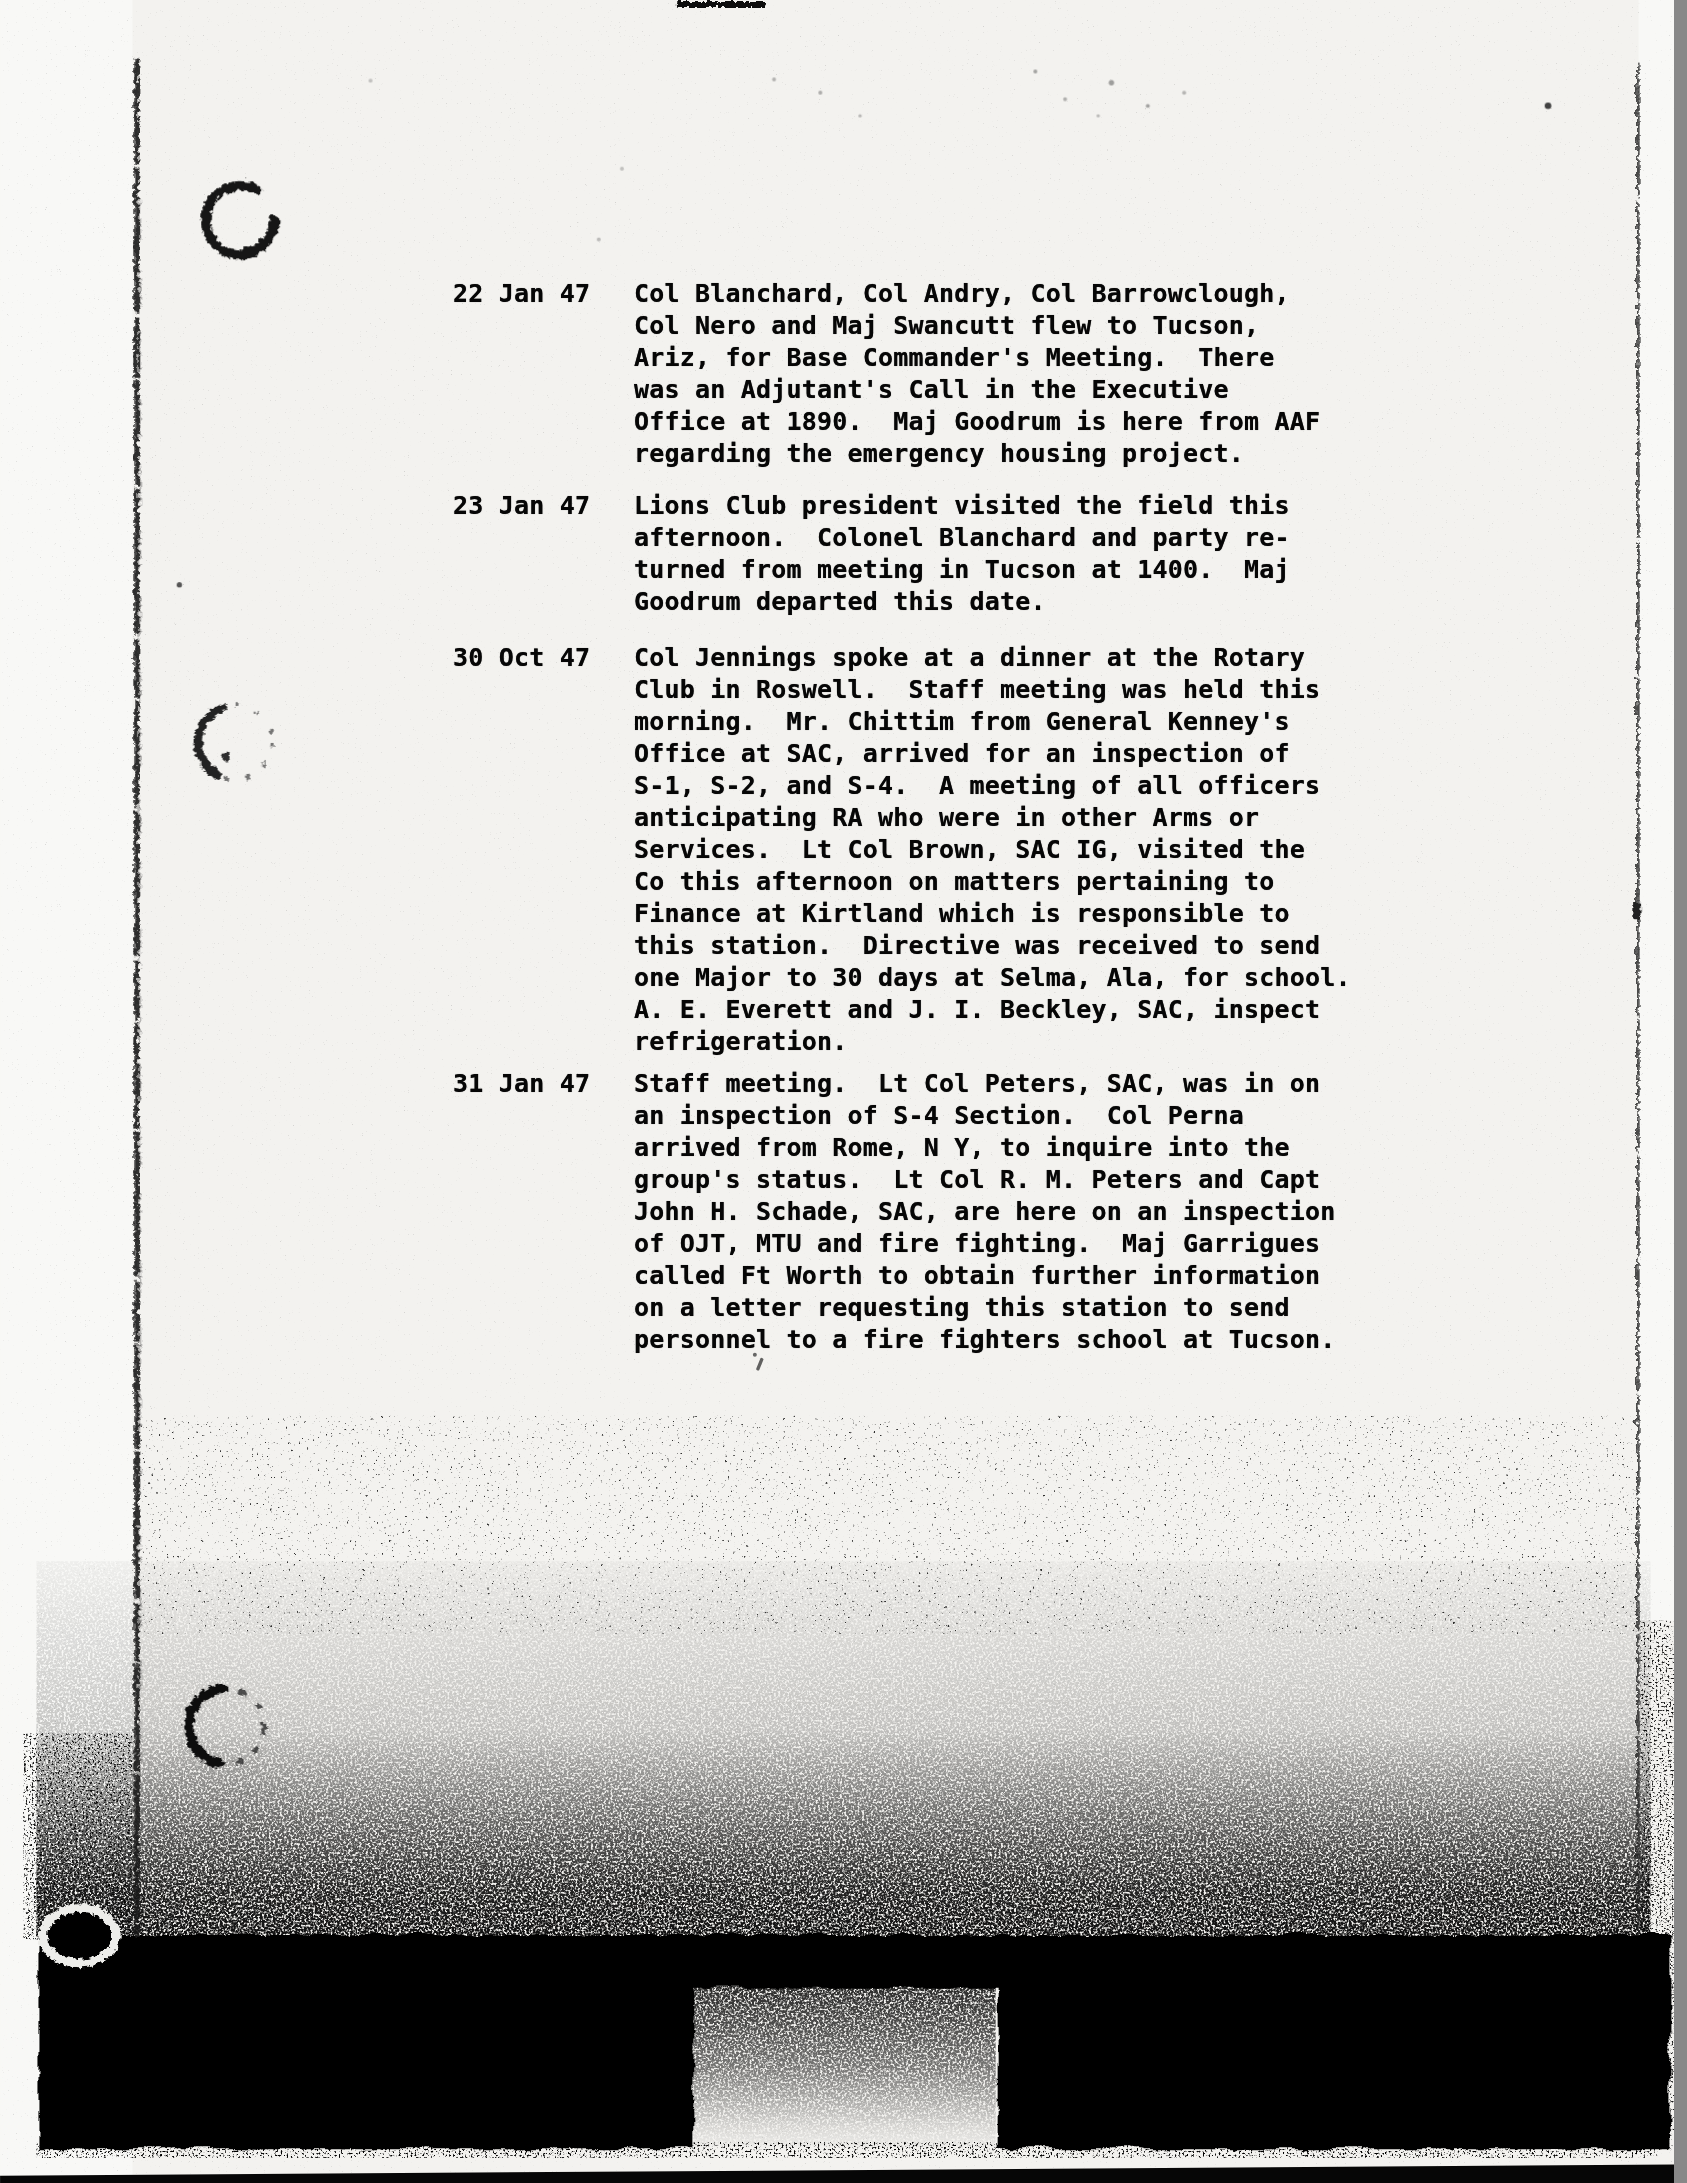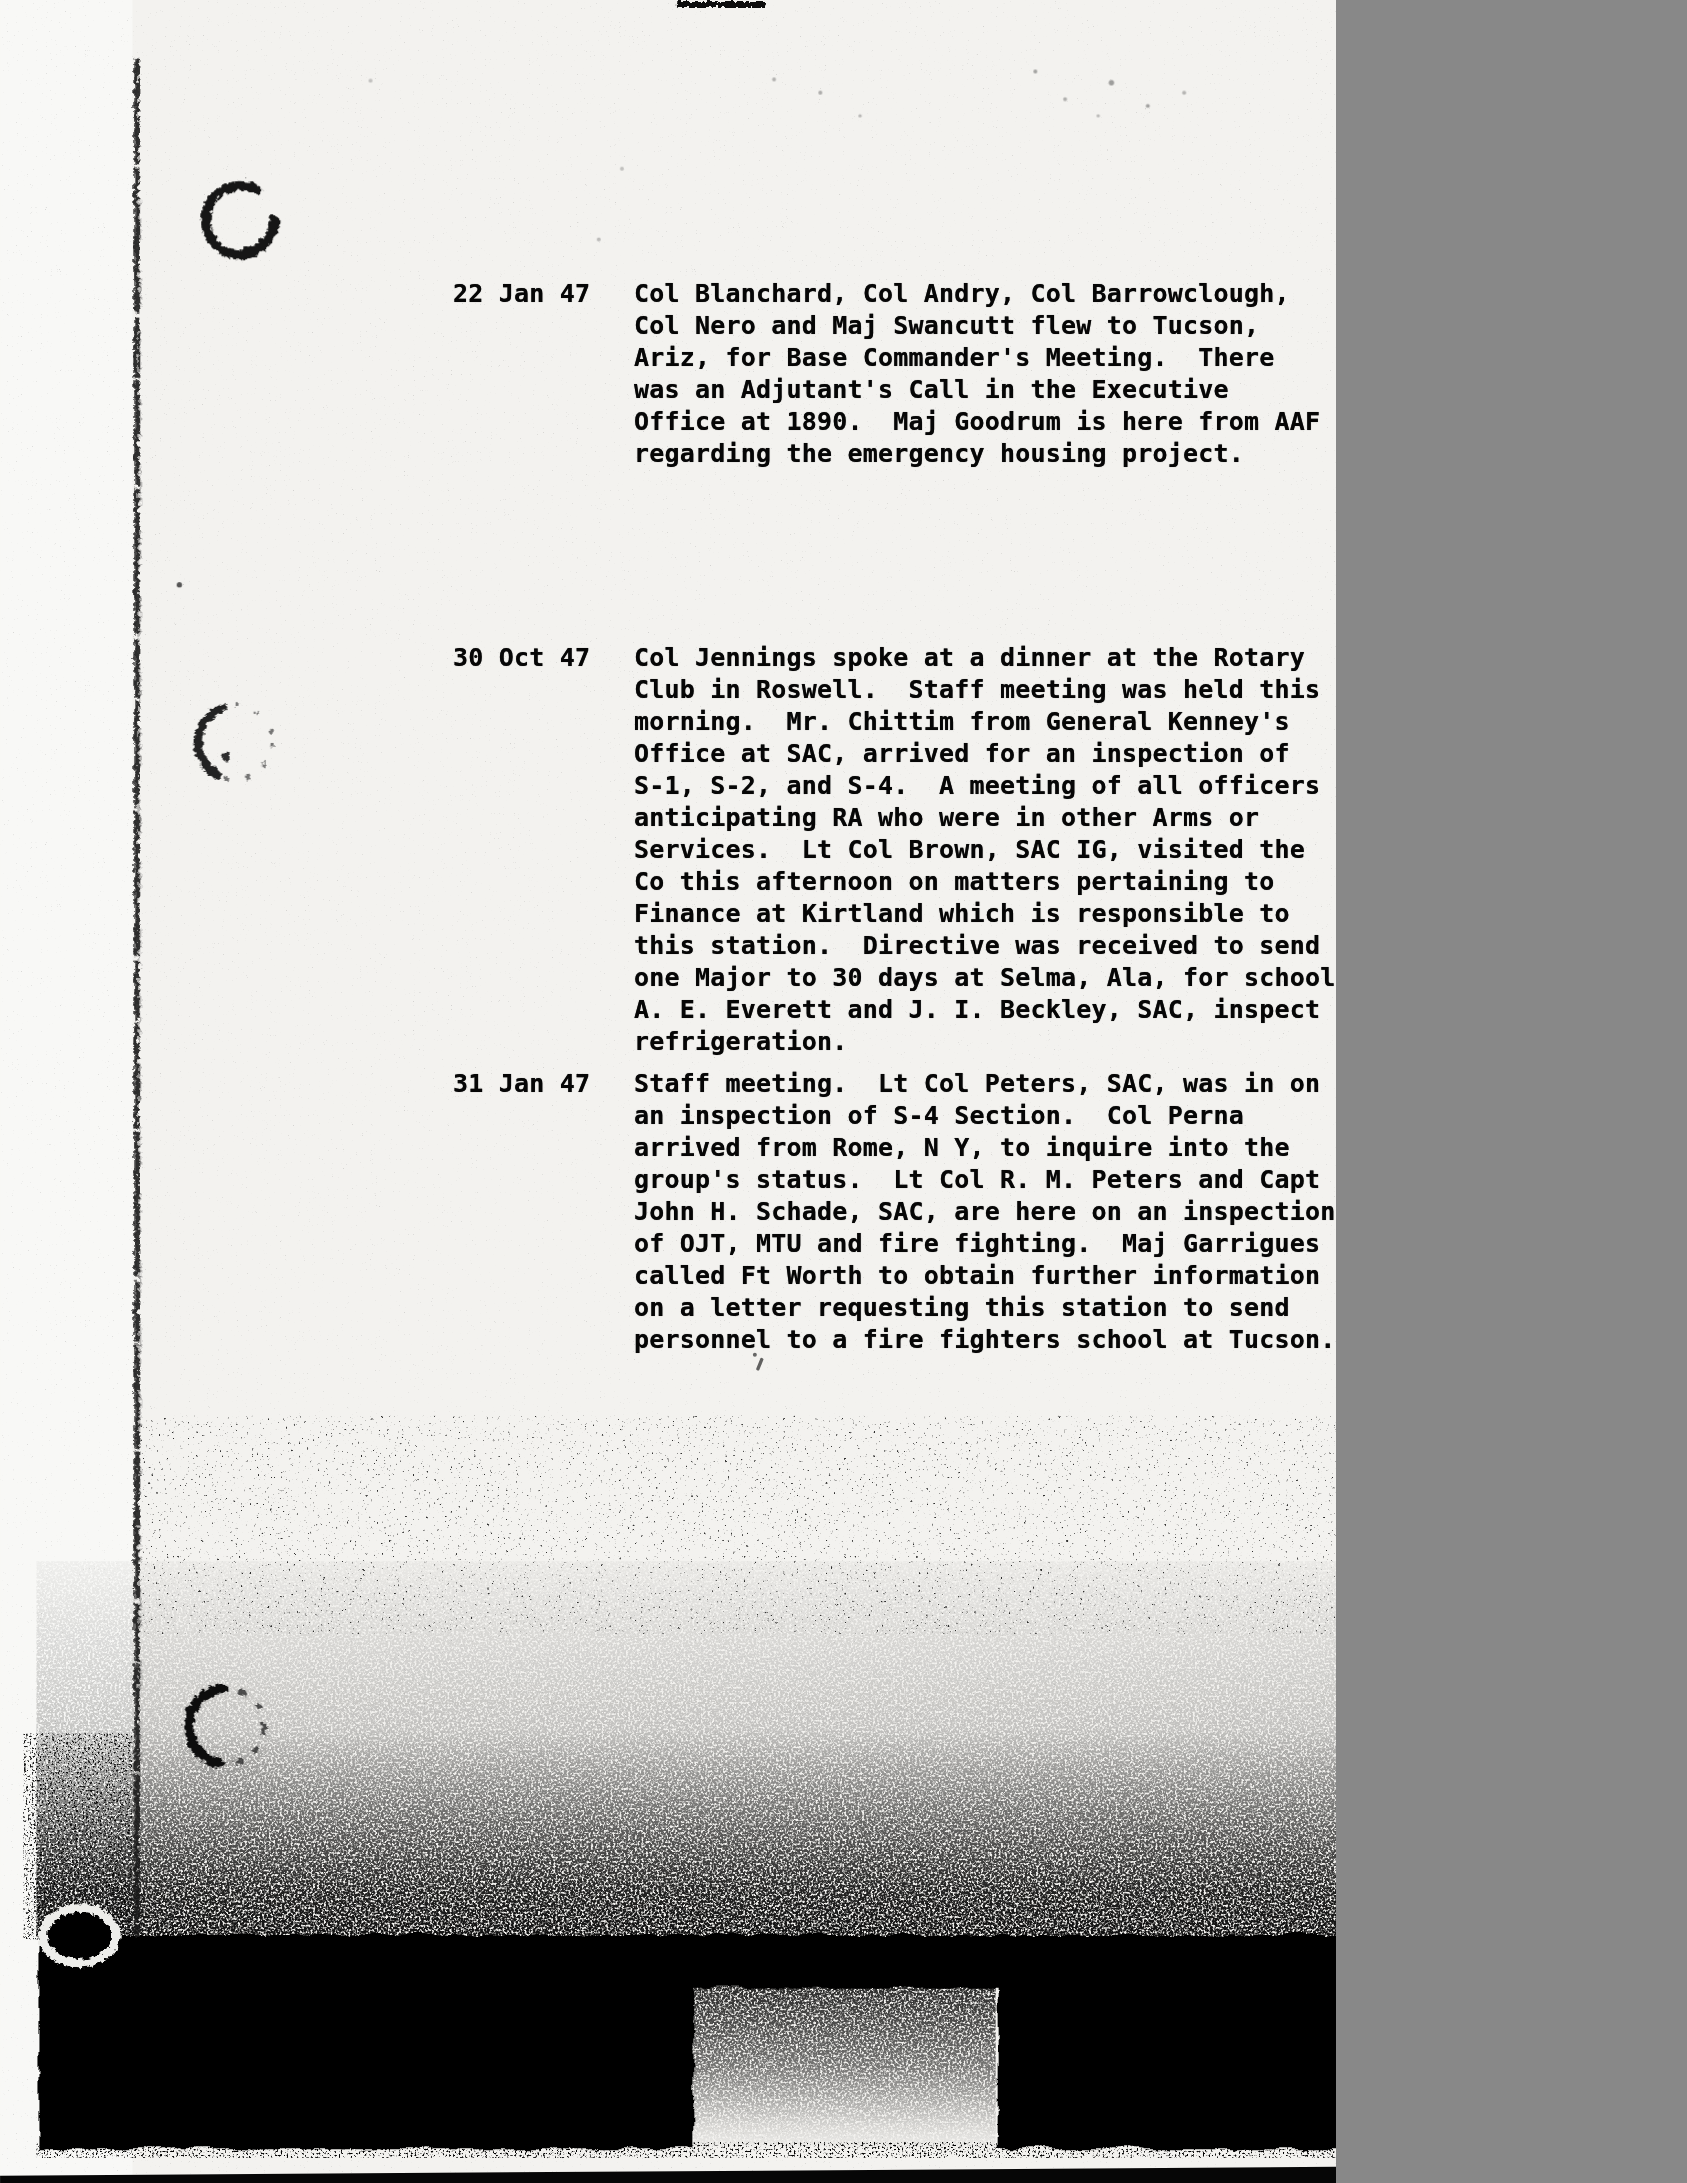--- a/index.html
+++ b/index.html
@@ -1,16 +1,16 @@
 <!DOCTYPE html>
 <html style="--paper: #f3f2ef; --margin_paper: #f8f8f6; --ink: #0c0c0c; --scan_black: #060606;font-size:10.6px"><head>
 <meta charset="utf-8">
 <style>
   html,body{margin:0;padding:0;background:#888;}
-  .page{position:relative;width:1336px;height:2183px;overflow:hidden;
+  .page{position:relative;width:1674px;height:2183px;overflow:hidden;
         background:var(--paper,#f3f2ef);}
   .scan-layer{position:absolute;left:0;top:0;width:1687px;height:2183px;display:block;}
   .paper-light{fill:var(--margin_paper,#f8f8f6);}
   .entries{position:absolute;left:0;top:0;width:100%;height:100%;}
   .entry{position:absolute;left:453px;display:flex;align-items:flex-start;
          font-family:"DejaVu Sans Mono", monospace;font-weight:700;
          font-size:25px;line-height:32px;letter-spacing:0.2px;
          color:var(--ink,#0c0c0c);
          text-shadow:0 0 0.7px rgba(10,10,10,.75);
          filter:blur(0.3px) contrast(1.05);}
@@ -144,20 +144,27 @@
   <div class="entries">
     <div class="entry" style="top:278px">
       <div class="entry-date">22 Jan 47</div>
       <div class="entry-text">Col Blanchard, Col Andry, Col Barrowclough,
 Col Nero and Maj Swancutt flew to Tucson,
 Ariz, for Base Commander's Meeting.  There
 was an Adjutant's Call in the Executive
 Office at 1890.  Maj Goodrum is here from AAF
 regarding the emergency housing project.</div>
     </div>
+    <div class="entry" style="top:490px">
+      <div class="entry-date">23 Jan 47</div>
+      <div class="entry-text">Lions Club president visited the field this
+afternoon.  Colonel Blanchard and party re-
+turned from meeting in Tucson at 1400.  Maj
+Goodrum departed this date.</div>
+    </div>
     <div class="entry" style="top:642px">
       <div class="entry-date">30 Oct 47</div>
       <div class="entry-text">Col Jennings spoke at a dinner at the Rotary
 Club in Roswell.  Staff meeting was held this
 morning.  Mr. Chittim from General Kenney's
 Office at SAC, arrived for an inspection of
 S-1, S-2, and S-4.  A meeting of all officers
 anticipating RA who were in other Arms or
 Services.  Lt Col Brown, SAC IG, visited the
 Co this afternoon on matters pertaining to

